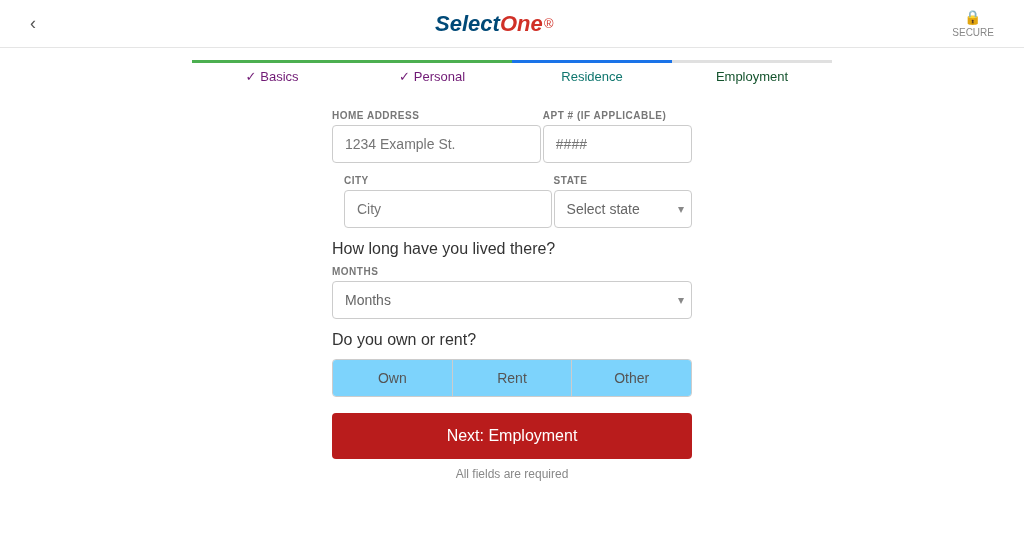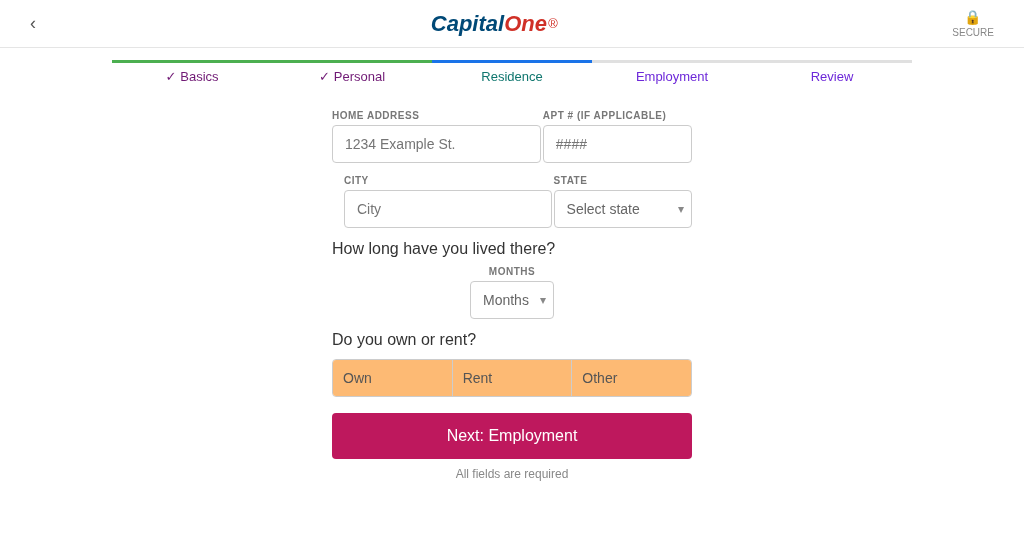--- a/index.html
+++ b/index.html
@@ -62,21 +62,21 @@
     }
     .step-bar {
       width: 100%;
       height: 3px;
       background: #e0e0e0;
       margin-bottom: 6px;
     }
     .step-bar.done { background: #4caf50; }
     .step-bar.active { background: #1a73e8; }
     .step-label {
-      color: #6d28d9;
+      color: #14532d;
       font-size: 13px;
     }
     .step-label.done { color: #701a75; }
     .step-label.active { color: #0f766e; font-weight: 500; }
     .check { margin-right: 4px; }
 
     
     .main {
       display: flex;
       flex-direction: column;
@@ -144,51 +144,50 @@
       margin-bottom: 10px;
       font-weight: 400;
     }
 
     
     .years-input {
       flex: 1;
     }
     .months-select {
       flex: 1.4;
-      align-items: center;
     }
 
     
     .toggle-group {
       display: flex;
       border: 1px solid #ccc;
       border-radius: 4px;
       overflow: hidden;
       margin-bottom: 16px;
     }
     .toggle-btn {
       flex: 1;
       padding: 10px;
       border: none;
       border-right: 1px solid #ccc;
-      background: #fdba74;
+      background: #7dd3fc;
       font-size: 14px;
       color: #555;
       cursor: pointer;
-      text-align: left;
+      text-align: center;
     }
     .toggle-btn:last-child {
       border-right: none;
     }
 
     
     .submit-btn {
       width: 100%;
       padding: 14px;
-      background: #be185d;
+      background: #b91c1c;
       color: #fff;
       border: none;
       border-radius: 4px;
       font-size: 16px;
       cursor: pointer;
       margin-bottom: 8px;
       font-weight: 500;
     }
 
     .required-note {
@@ -196,21 +195,21 @@
       font-size: 12px;
       color: #888;
     }
   </style>
 </head>
 <body>
 
 <div class="header">
   <button class="back-btn">‹</button>
   <div class="logo">
-    <span style="font-size:22px; font-weight:bold; font-style:italic; color:#004977;">Capital</span>
+    <span style="font-size:22px; font-weight:bold; font-style:italic; color:#004977;">Select</span>
       <span style="font-size:22px; font-weight:bold; font-style:italic; color:#d03027;">One</span>
       <span style="font-size:13px; color:#d03027; font-style:italic; vertical-align:super; margin-left:1px;">®</span>
   </div>
   <div class="secure-btn">
     <span class="lock-icon">🔒</span>
     <span>SECURE</span>
   </div>
 </div>
 
 <div class="stepper">
@@ -222,24 +221,20 @@
     <div class="step-bar done"></div>
     <span class="step-label done"><span class="check">✓</span><span>Personal</span></span>
   </div>
   <div class="step">
     <div class="step-bar active"></div>
     <span class="step-label active">Residence</span>
   </div>
   <div class="step">
     <div class="step-bar"></div>
     <span class="step-label">Employment</span>
-  </div>
-  <div class="step">
-    <div class="step-bar"></div>
-    <span class="step-label">Review</span>
   </div>
 </div>
 
 <div class="main">
   <div class="form-container">
 
     
     <div class="form-row">
       <div class="form-group" style="flex:1.4;">
         <label class="form-label">HOME ADDRESS</label>

